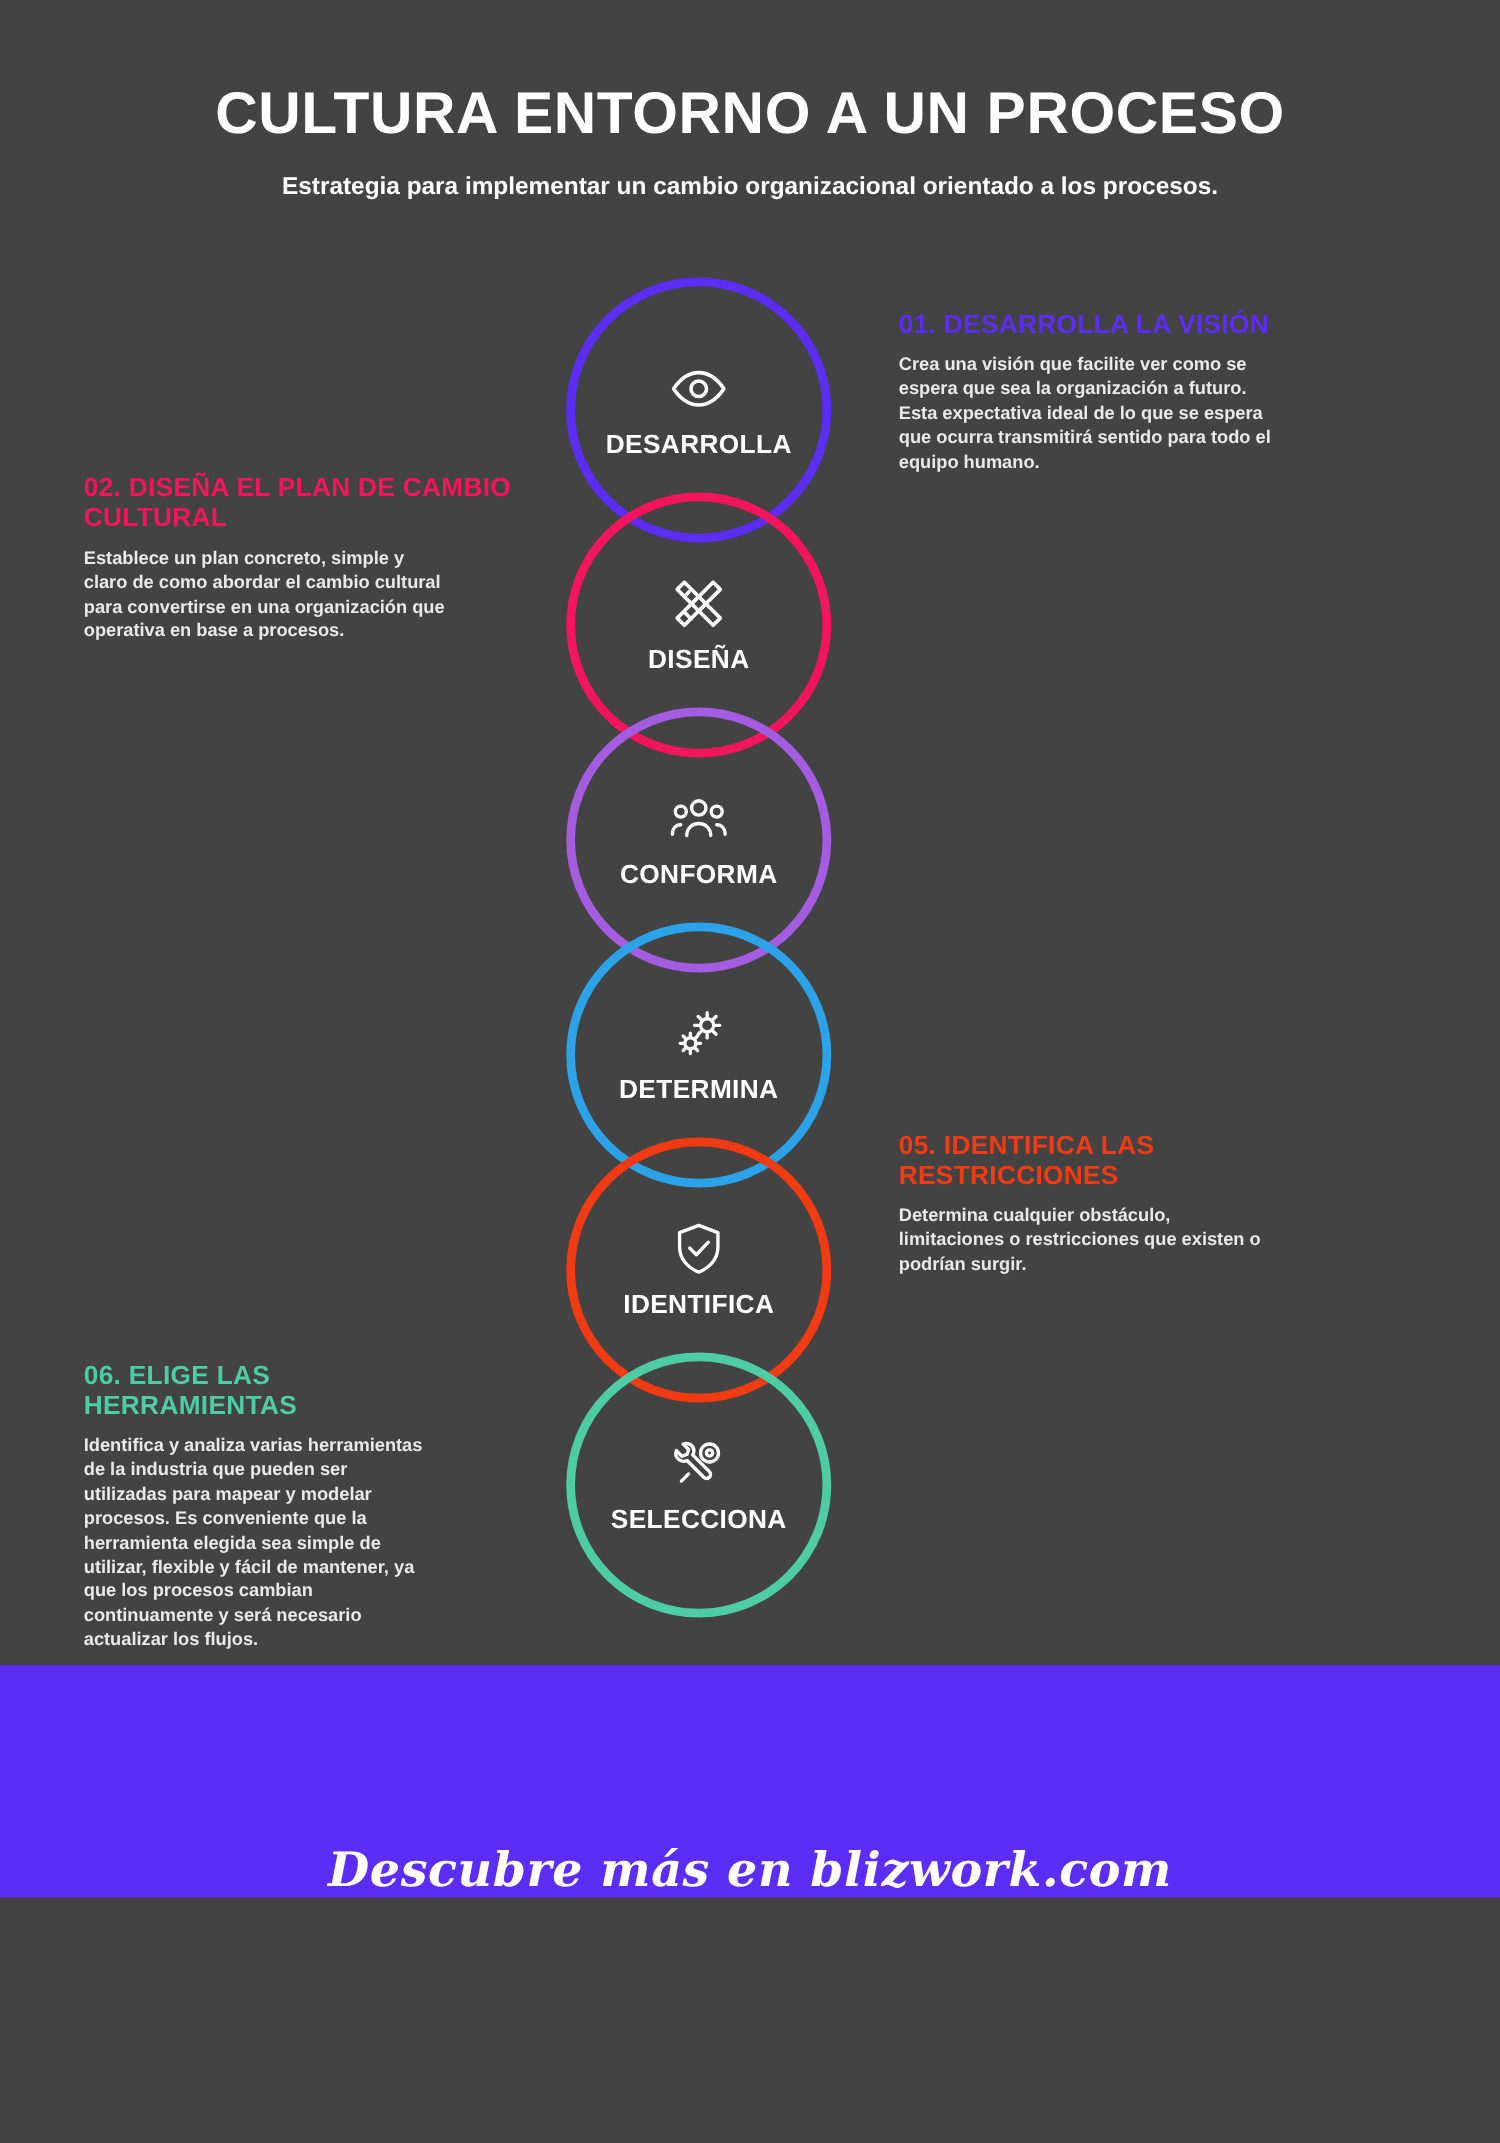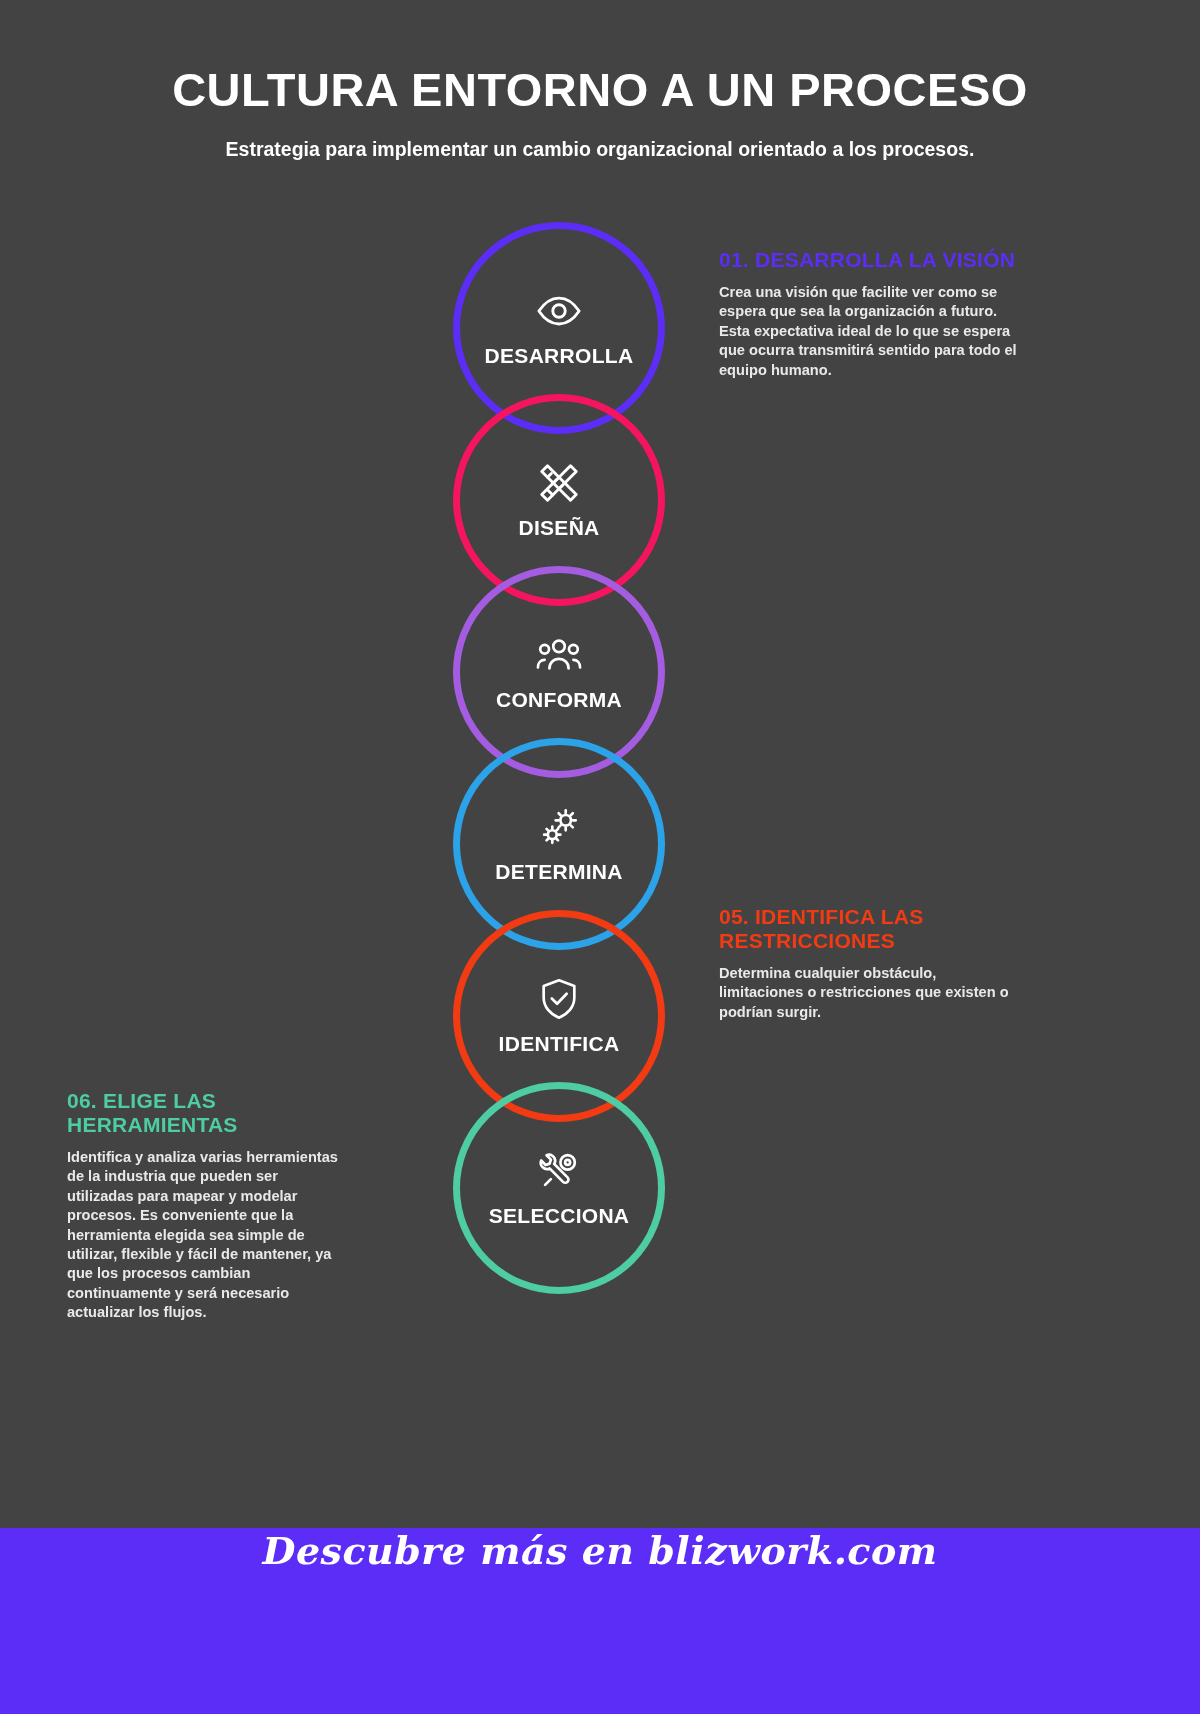--- a/index.html
+++ b/index.html
@@ -6,21 +6,21 @@
   html, body {
     width: 1200px;
     height: 1714px;
     background: #434343;
     font-family: "Liberation Sans", sans-serif;
     overflow: hidden;
   }
   #page {
     position: relative;
     width: 1200px;
-    height: 1714px;
+    height: 1518px;
     background: #434343;
   }
 
   
   .header {
     position: absolute;
     top: 64px; left: 0; width: 1200px;
     text-align: center;
   }
   .title {
@@ -105,21 +105,21 @@
   .blk5 { top: 1089px; width: 278px; }
 
   
   .footer {
     position: absolute;
     left: 0; bottom: 0;
     width: 1200px;
     height: 186px;
     background: #5B2DF6;
     display: flex;
-    align-items: flex-start;
+    align-items: flex-end;
     justify-content: center;
   }
   .footer-text {
     font-family: "DejaVu Serif", serif;
     font-size: 38px;
     font-weight: 700;
     font-style: italic;
     color: #ffffff;
     letter-spacing: 0.5px;
   }
@@ -205,20 +205,24 @@
       </span>
       <span class="clabel">SELECCIONA</span>
     </div>
   </div>
 
   <div class="block b-right blk0">
     <div class="bhead" style="color: rgb(91, 45, 246);">01. DESARROLLA LA VISIÓN</div>
     <div class="bbody" style="color: rgb(233, 233, 233);">Crea una visión que facilite ver como se espera que sea la organización a futuro. Esta expectativa ideal de lo que se espera que ocurra transmitirá sentido para todo el equipo humano.</div>
   </div>
 
+  <div class="block b-left blk1">
+    <div class="bhead" style="color: rgb(245, 21, 94);">02. DISEÑA EL PLAN DE CAMBIO CULTURAL</div>
+    <div class="bbody" style="width: 290px; color: rgb(233, 233, 233);">Establece un plan concreto, simple y claro de como abordar el cambio cultural para convertirse en una organización que operativa en base a procesos.</div>
+  </div>
 
 
 
   <div class="block b-right blk4">
     <div class="bhead" style="color: rgb(242, 59, 19);">05. IDENTIFICA LAS RESTRICCIONES</div>
     <div class="bbody" style="width: 290px; color: rgb(233, 233, 233);">Determina cualquier obstáculo, limitaciones o restricciones que existen o podrían surgir.</div>
   </div>
 
   <div class="block b-left blk5">
     <div class="bhead" style="color: rgb(78, 204, 163);">06. ELIGE LAS HERRAMIENTAS</div>

